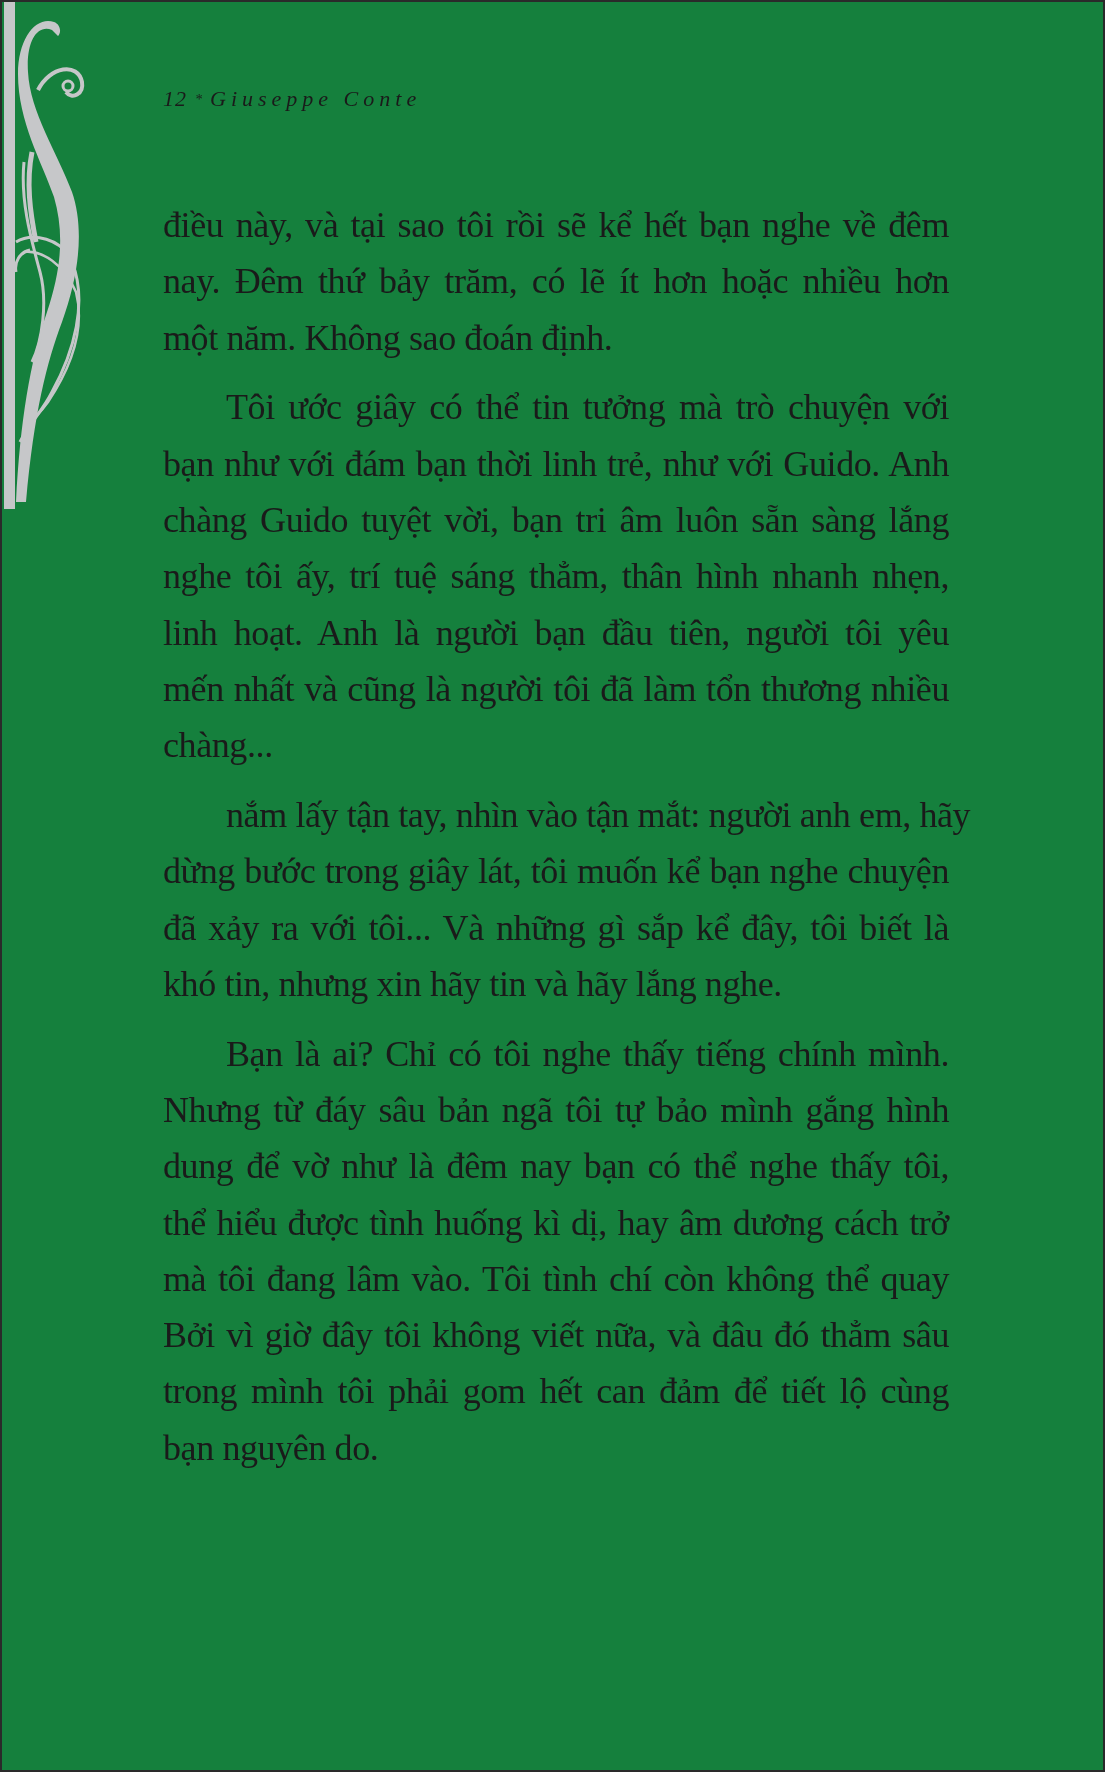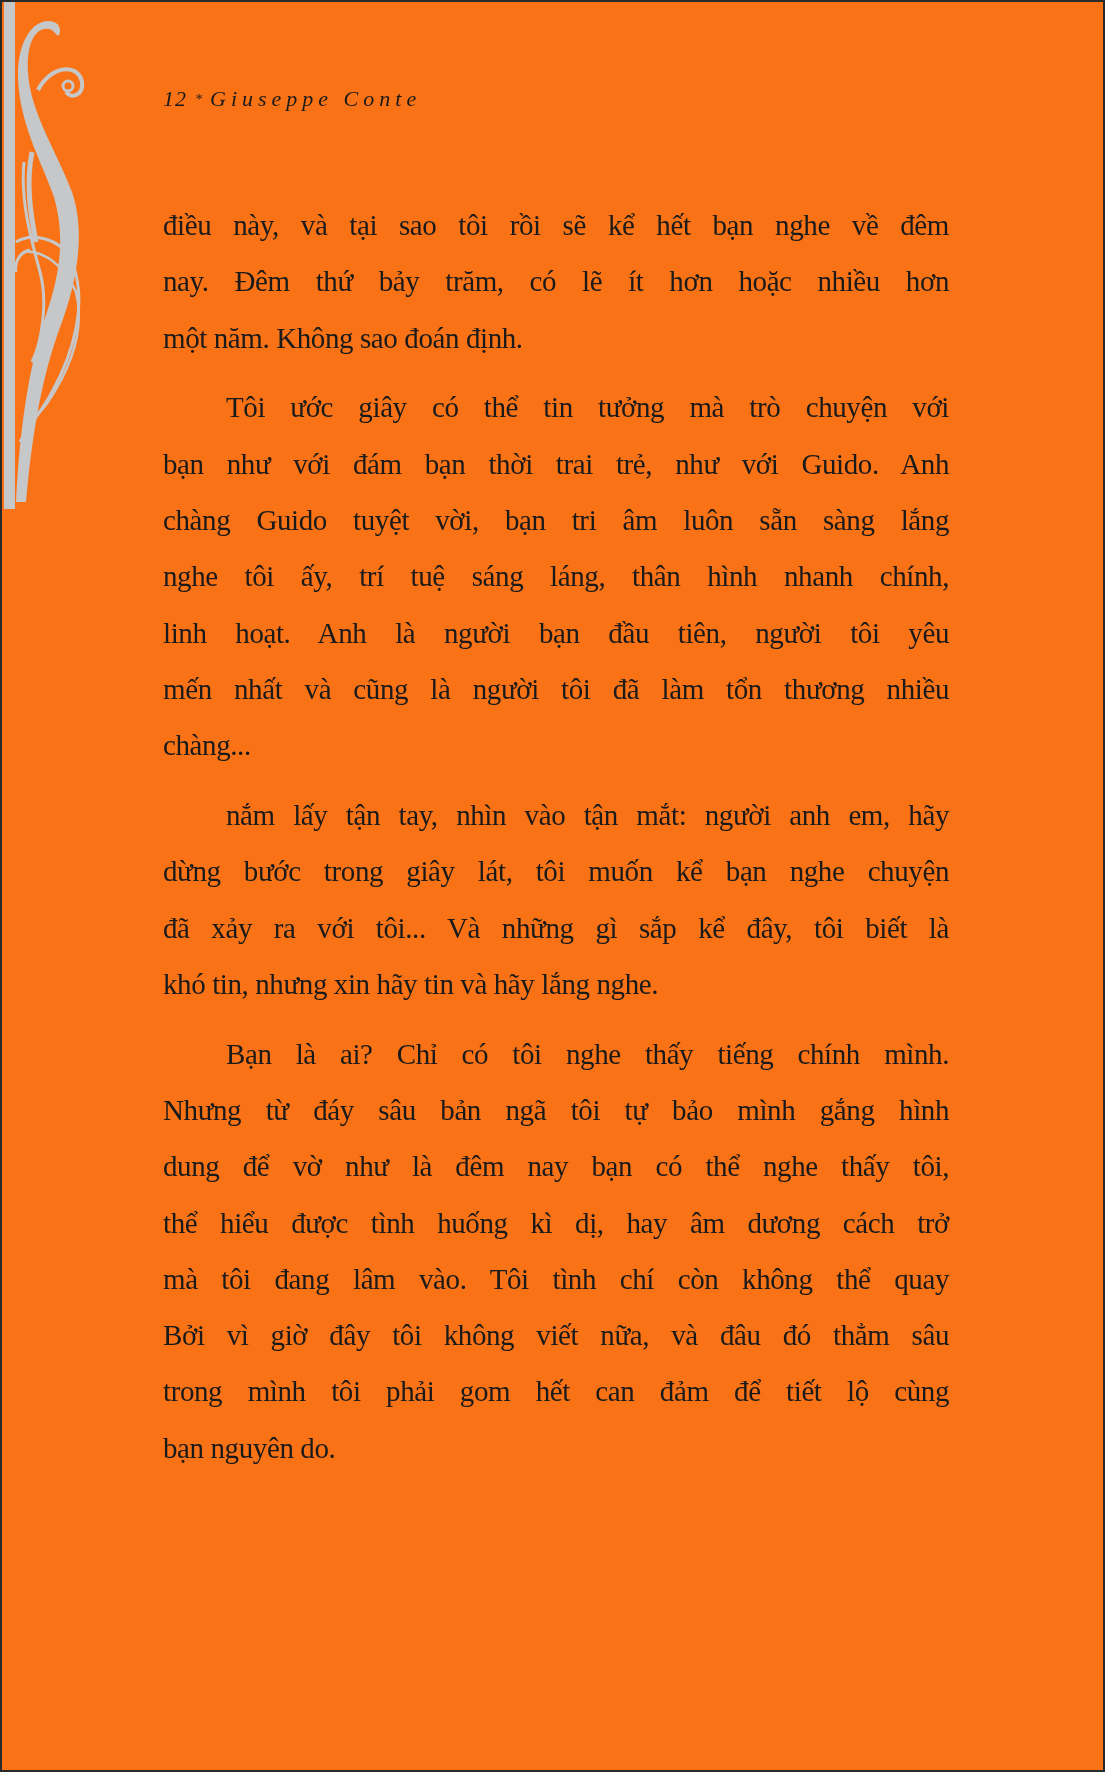--- a/index.html
+++ b/index.html
@@ -1,38 +1,38 @@
 <!DOCTYPE html>
 <html><head>
 <meta charset="utf-8">
 <style>
   html, body { margin: 0; padding: 0; background: #ffffff; }
   body { width: 1105px; height: 1772px; position: relative; overflow: hidden; }
   .page {
     position: absolute; left: 0; top: 0;
     width: 1101px; height: 1768px;
     border: 2px solid #2a2a2a;
-    background: #f97316;
+    background: #15803d;
   }
   .ornament { position: absolute; left: 0; top: 0; width: 110px; height: 510px; }
   .running-head {
     position: absolute; left: 161px; top: 84px;
     font-family: "Liberation Serif", serif;
     font-style: italic;
     font-size: 22px;
     letter-spacing: 5px;
     color: #1a1a1a;
     white-space: nowrap;
   }
   .running-head .pg { letter-spacing: 1px; margin-right: 8px; }
   .running-head .sep { font-size: 14px; margin-right: 8px; position: relative; top: -2px; letter-spacing: 0; }
   .body-text {
     position: absolute; left: 161px; top: 195px; width: 786px;
     font-family: "Liberation Serif", serif;
-    font-size: 29px;
+    font-size: 36px;
     line-height: 56.3px;
     color: #1a1a1a;
     letter-spacing: -0.4px;
     word-spacing: 0px;
   }
   .line { display: block; text-align: justify; text-align-last: justify; white-space: nowrap; height: 56.3px; }
   .line.last { text-align-last: left; }
   .para { margin-bottom: 13.5px; }
   .para.indent .line:first-child { padding-left: 63px; }
 </style>
@@ -64,23 +64,23 @@
   <div class="body-text">
 
     <div class="para">
       <span class="line">điều này, và tại sao tôi rồi sẽ kể hết bạn nghe về đêm</span>
       <span class="line">nay. Đêm thứ bảy trăm, có lẽ ít hơn hoặc nhiều hơn</span>
       <span class="line last">một năm. Không sao đoán định.</span>
     </div>
 
     <div class="para indent">
       <span class="line">Tôi ước giây có thể tin tưởng mà trò chuyện với</span>
-      <span class="line">bạn như với đám bạn thời trai trẻ, như với Guido. Anh</span>
+      <span class="line">bạn như với đám bạn thời linh trẻ, như với Guido. Anh</span>
       <span class="line">chàng Guido tuyệt vời, bạn tri âm luôn sẵn sàng lắng</span>
-      <span class="line">nghe tôi ấy, trí tuệ sáng láng, thân hình nhanh chính,</span>
+      <span class="line">nghe tôi ấy, trí tuệ sáng thẳm, thân hình nhanh nhẹn,</span>
       <span class="line">linh hoạt. Anh là người bạn đầu tiên, người tôi yêu</span>
       <span class="line">mến nhất và cũng là người tôi đã làm tổn thương nhiều</span>
       <span class="line last">chàng...</span>
     </div>
 
     <div class="para indent">
       <span class="line">nắm lấy tận tay, nhìn vào tận mắt: người anh em, hãy</span>
       <span class="line">dừng bước trong giây lát, tôi muốn kể bạn nghe chuyện</span>
       <span class="line">đã xảy ra với tôi... Và những gì sắp kể đây, tôi biết là</span>
       <span class="line last">khó tin, nhưng xin hãy tin và hãy lắng nghe.</span>

